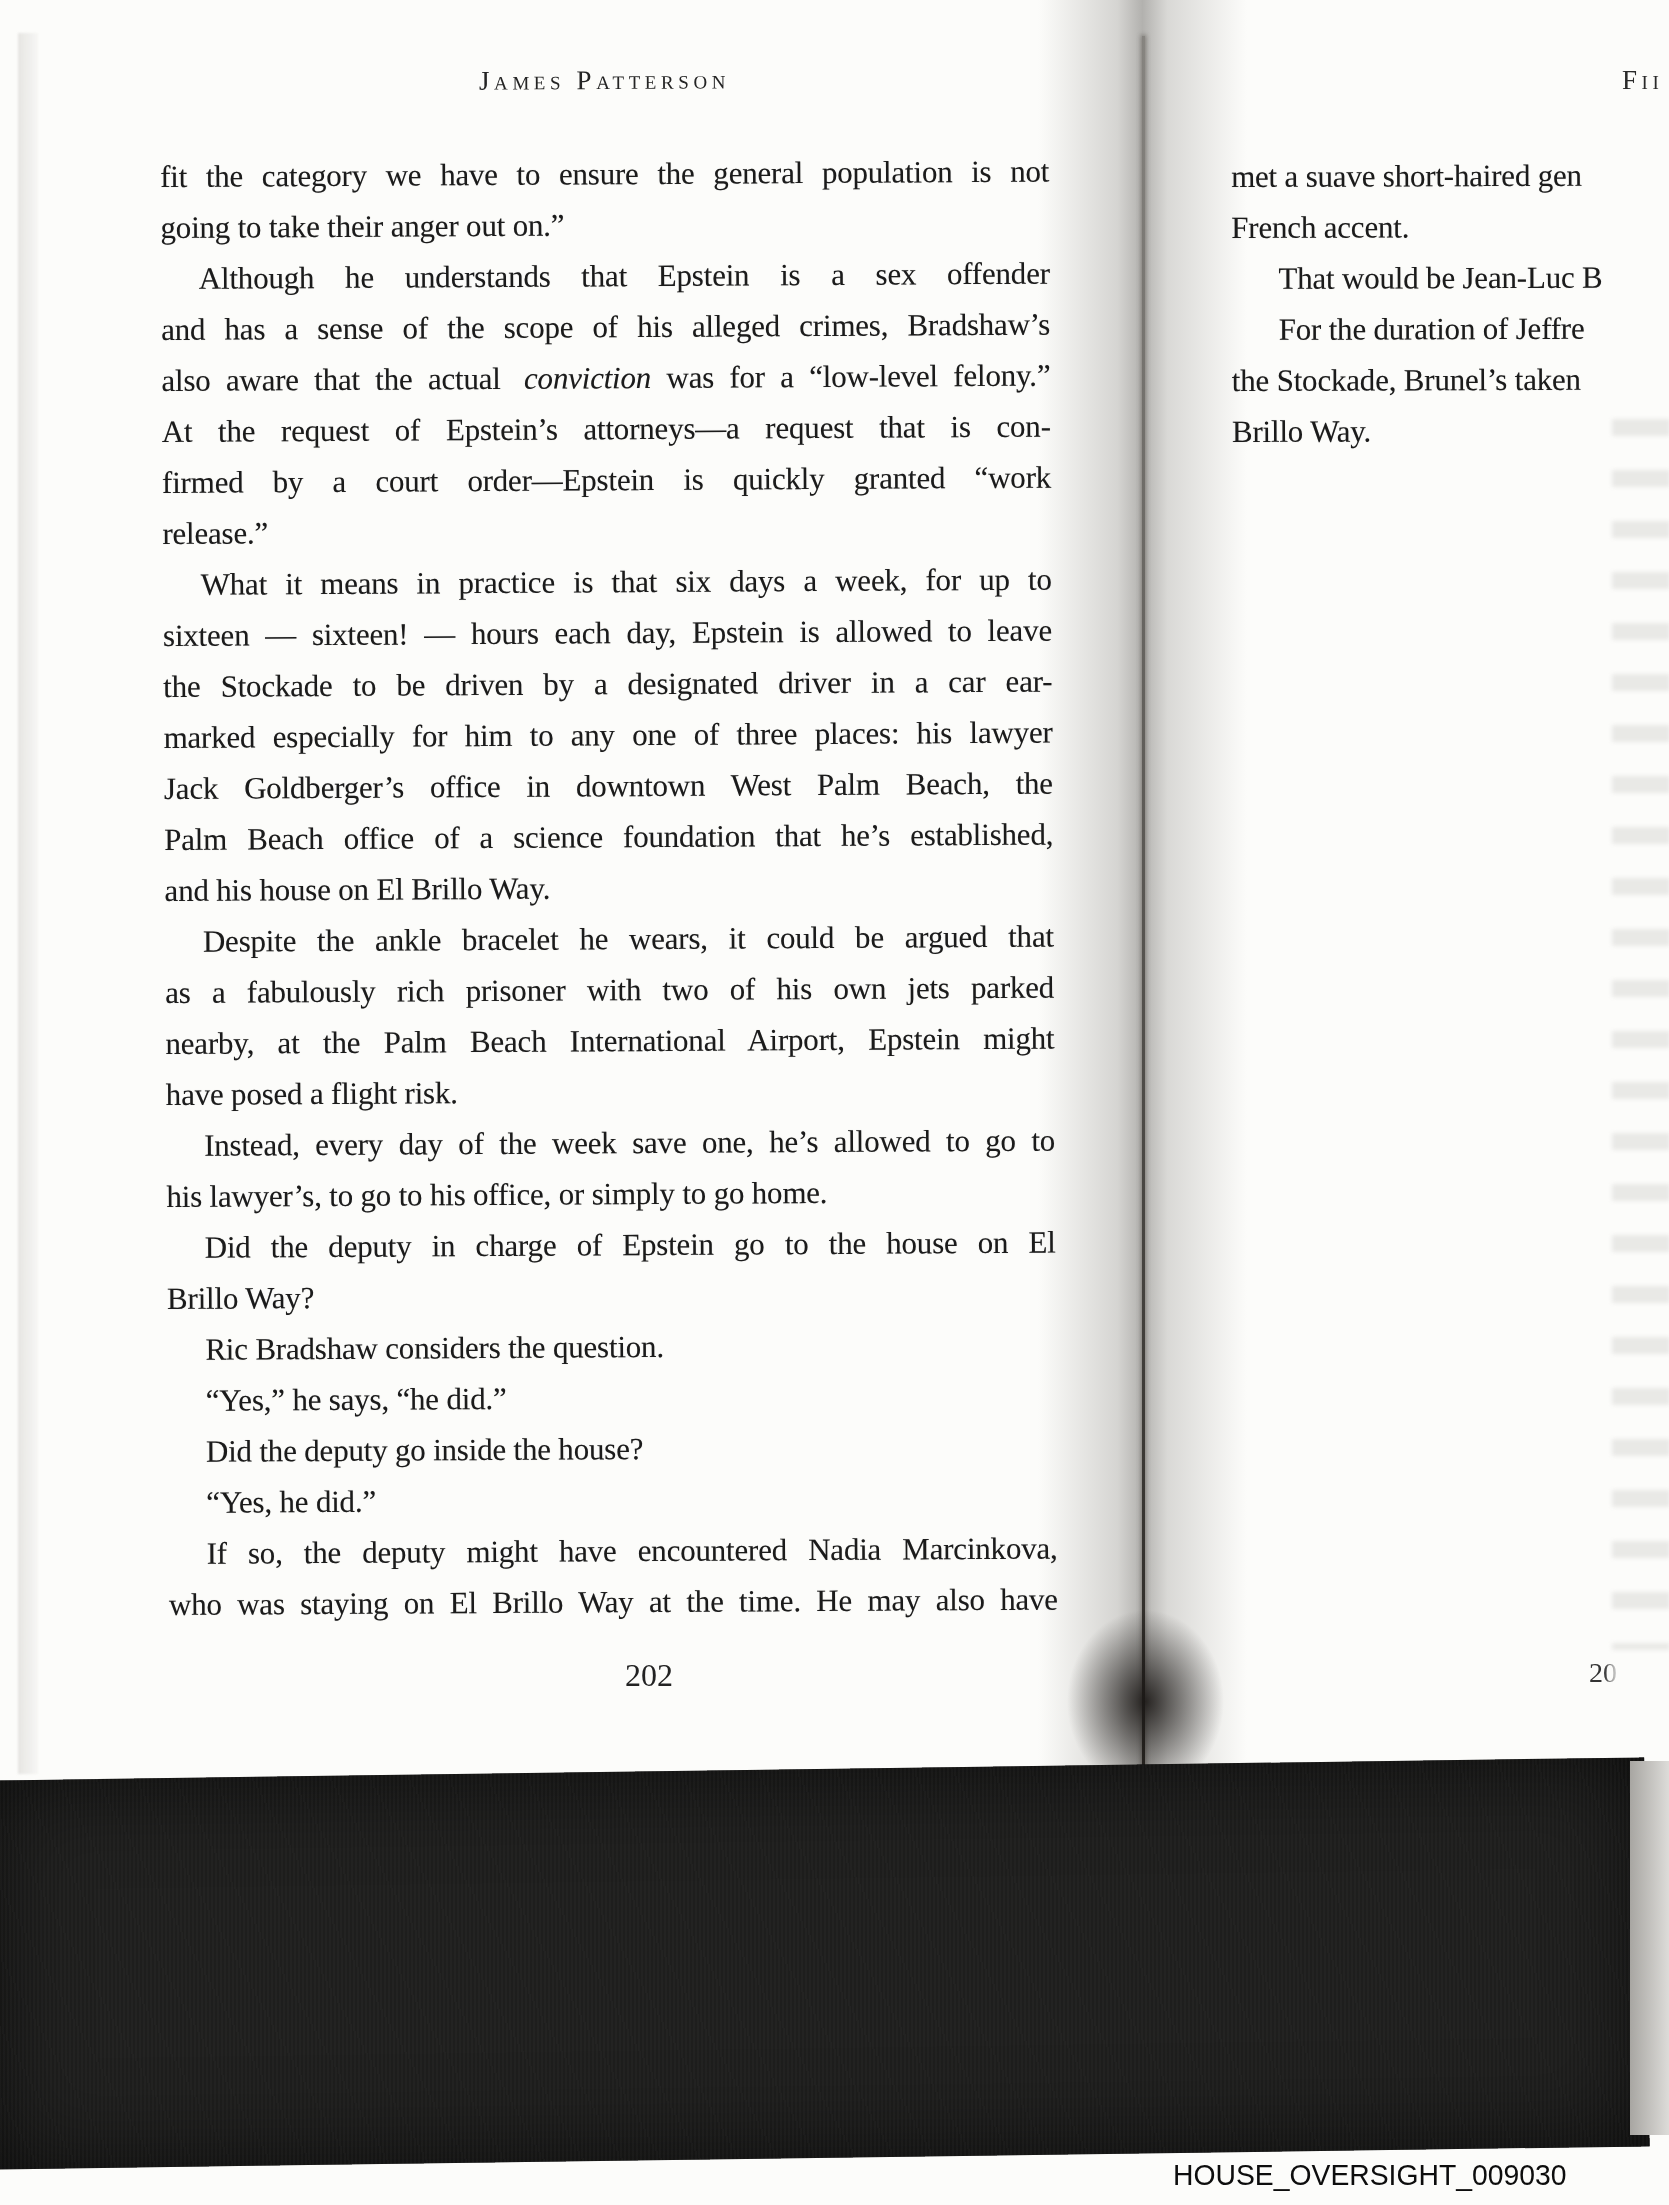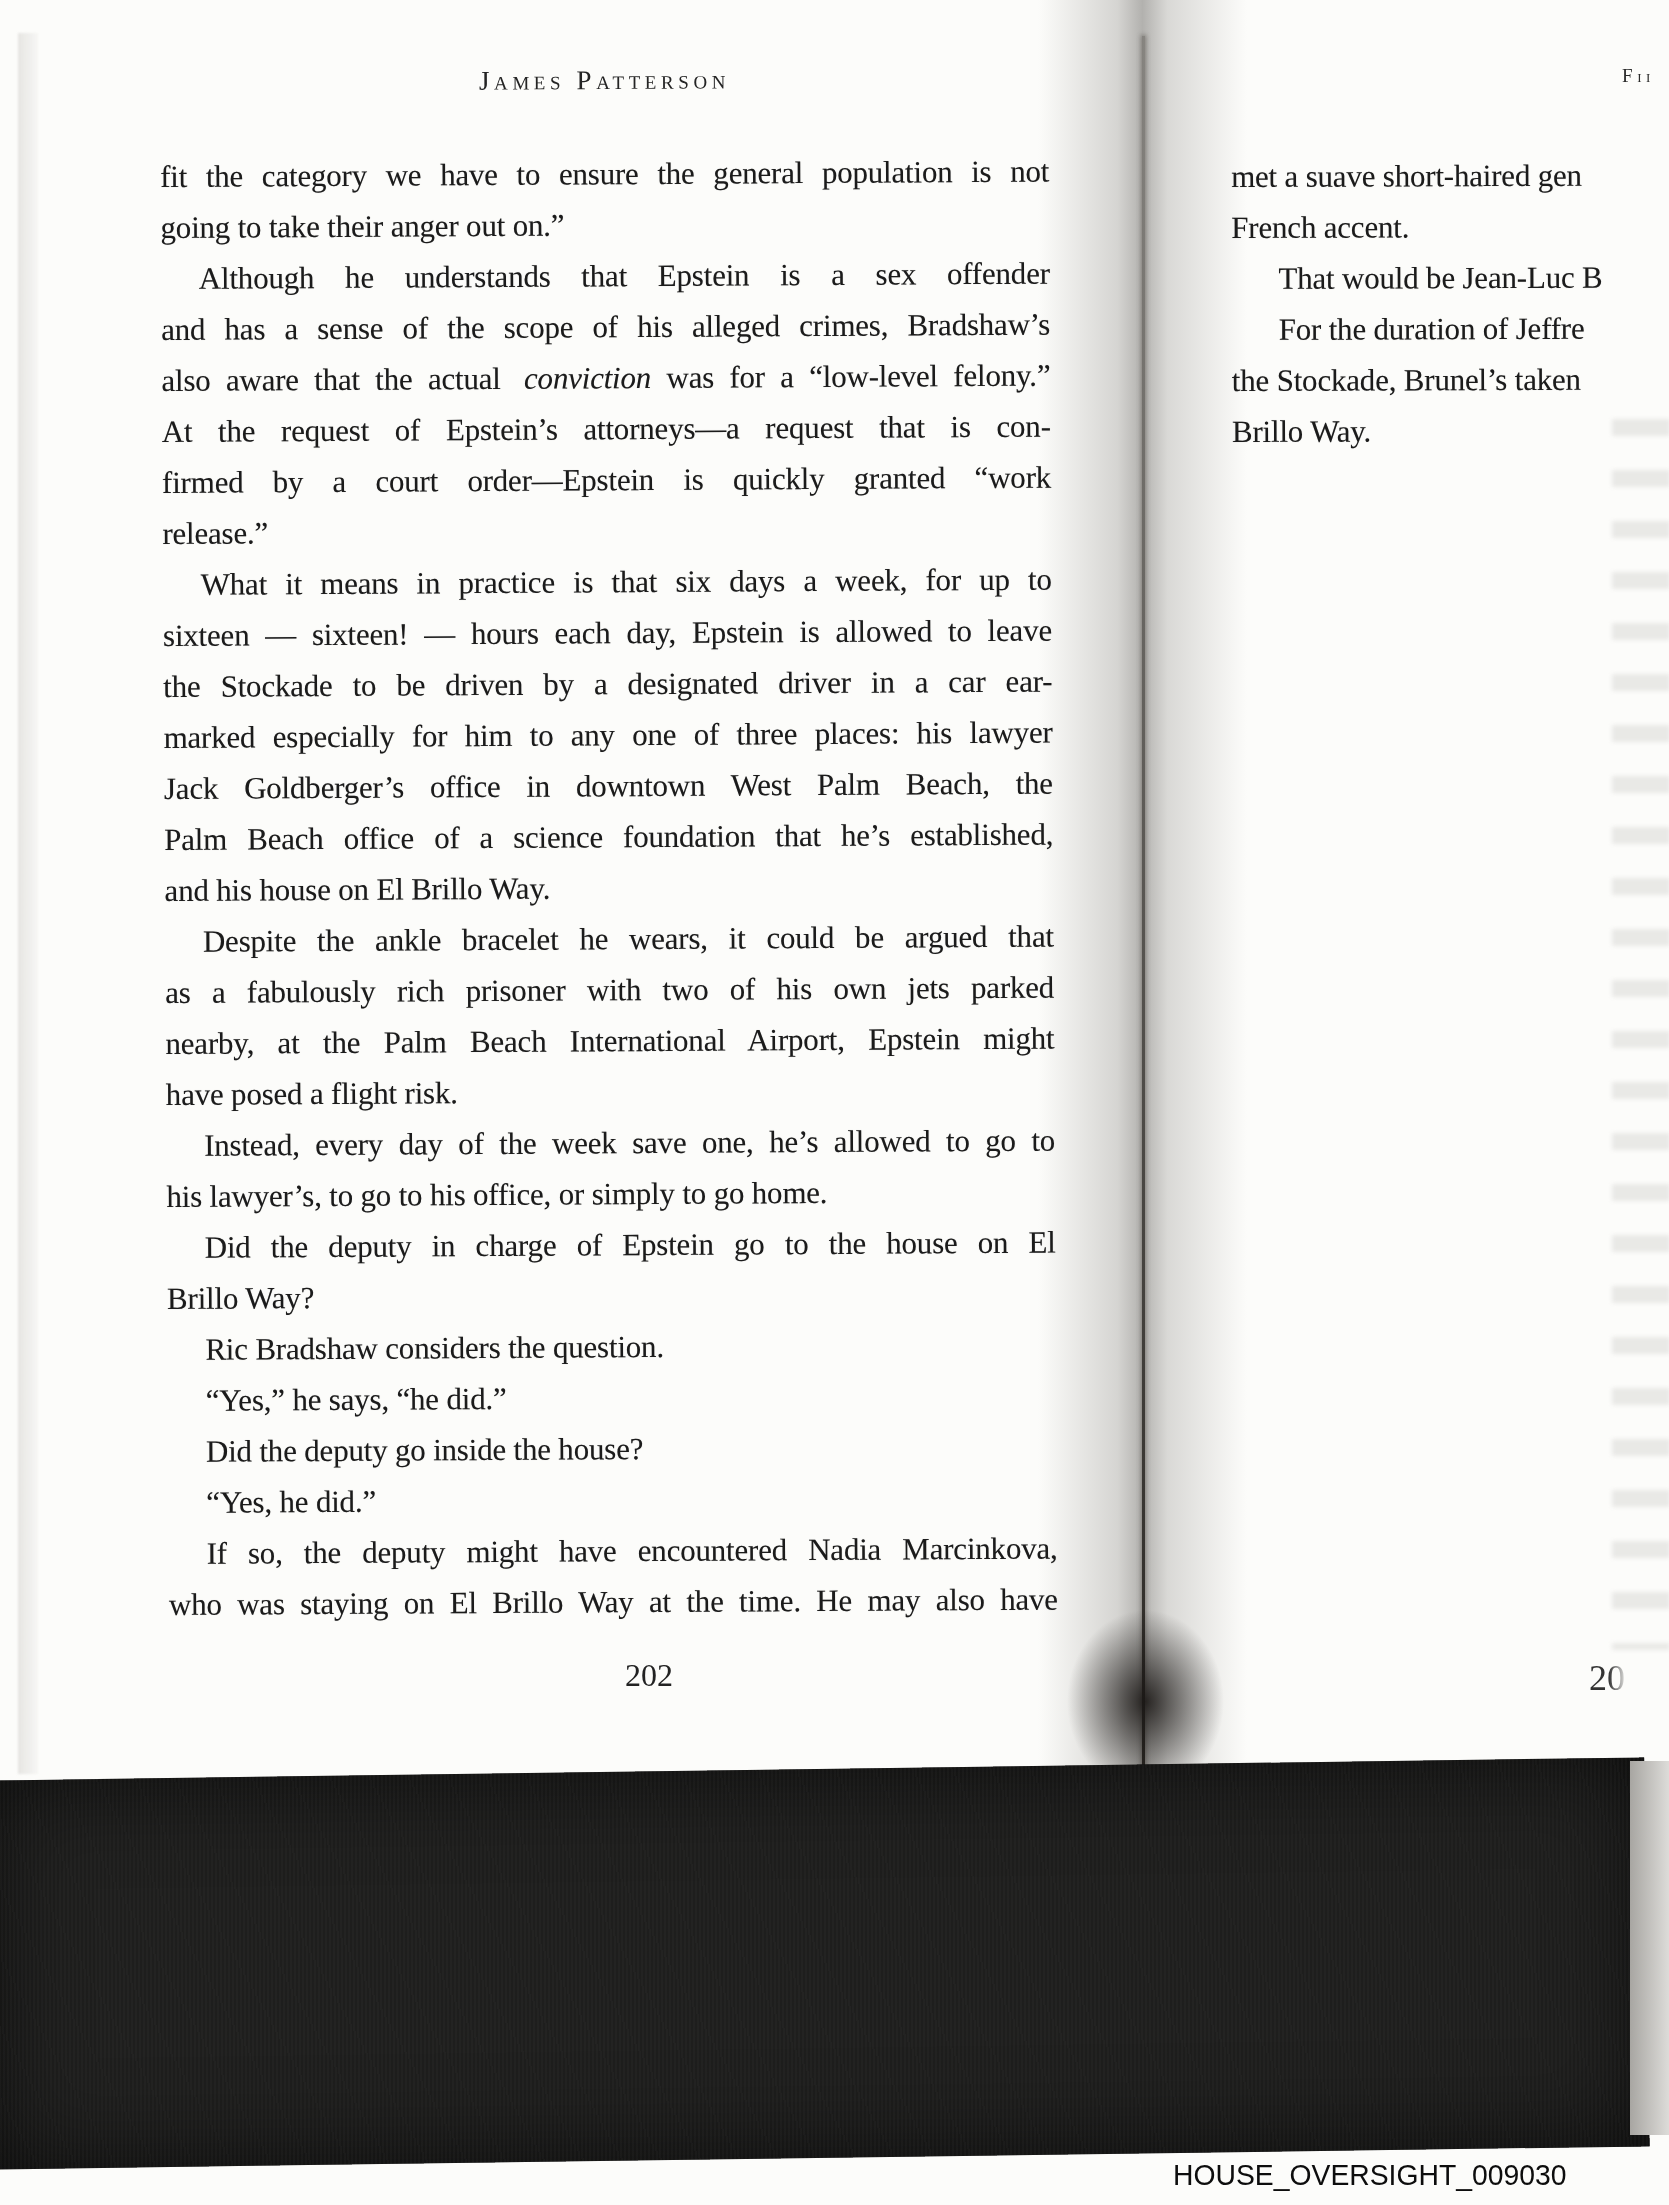--- a/index.html
+++ b/index.html
@@ -30,30 +30,30 @@
   .pagenum-left{
     position:absolute;left:625px;top:1657px;font-size:32px;color:#222;
   }
   
   .page-right{
     position:absolute;left:1231px;top:151px;width:439px;overflow:hidden;
     transform:rotate(-0.2deg);transform-origin:left top;
   }
   .rp-header{
     position:absolute;left:1231px;top:65px;width:439px;overflow:hidden;
-    font-variant:small-caps;letter-spacing:4.6px;font-size:19px;color:#2a2a2a;
+    font-variant:small-caps;letter-spacing:4.6px;font-size:27px;color:#2a2a2a;
     text-indent:391px;white-space:nowrap;
   }
   .rln{
     height:51px;line-height:51px;font-size:31px;letter-spacing:-0.2px;
     white-space:nowrap;text-shadow:0 0 0.7px rgba(20,20,20,.35);
   }
   .rind{padding-left:47px;}
   .pagenum-right{
-    position:absolute;left:1589px;top:1657px;font-size:36px;color:#333;
+    position:absolute;left:1589px;top:1657px;font-size:28px;color:#333;
     -webkit-mask-image:linear-gradient(to right,#000 55%,rgba(0,0,0,.15));
             mask-image:linear-gradient(to right,#000 55%,rgba(0,0,0,.15));
   }
   
   .edge-strip{
     position:absolute;left:18.3px;top:33px;width:19.6px;height:1741px;
     background:linear-gradient(to right,rgba(190,188,184,.35),rgba(220,219,215,.15));
     filter:blur(1.3px);
   }
   .gutter{

